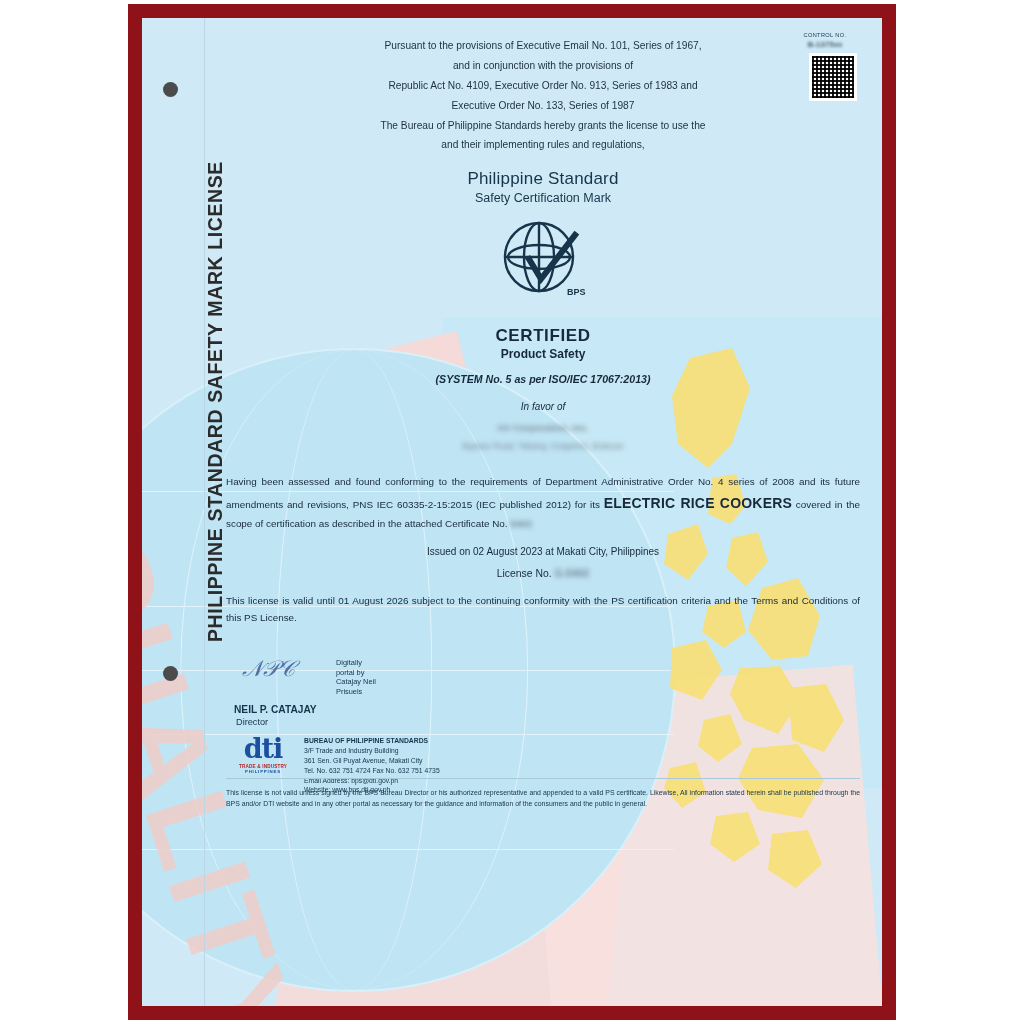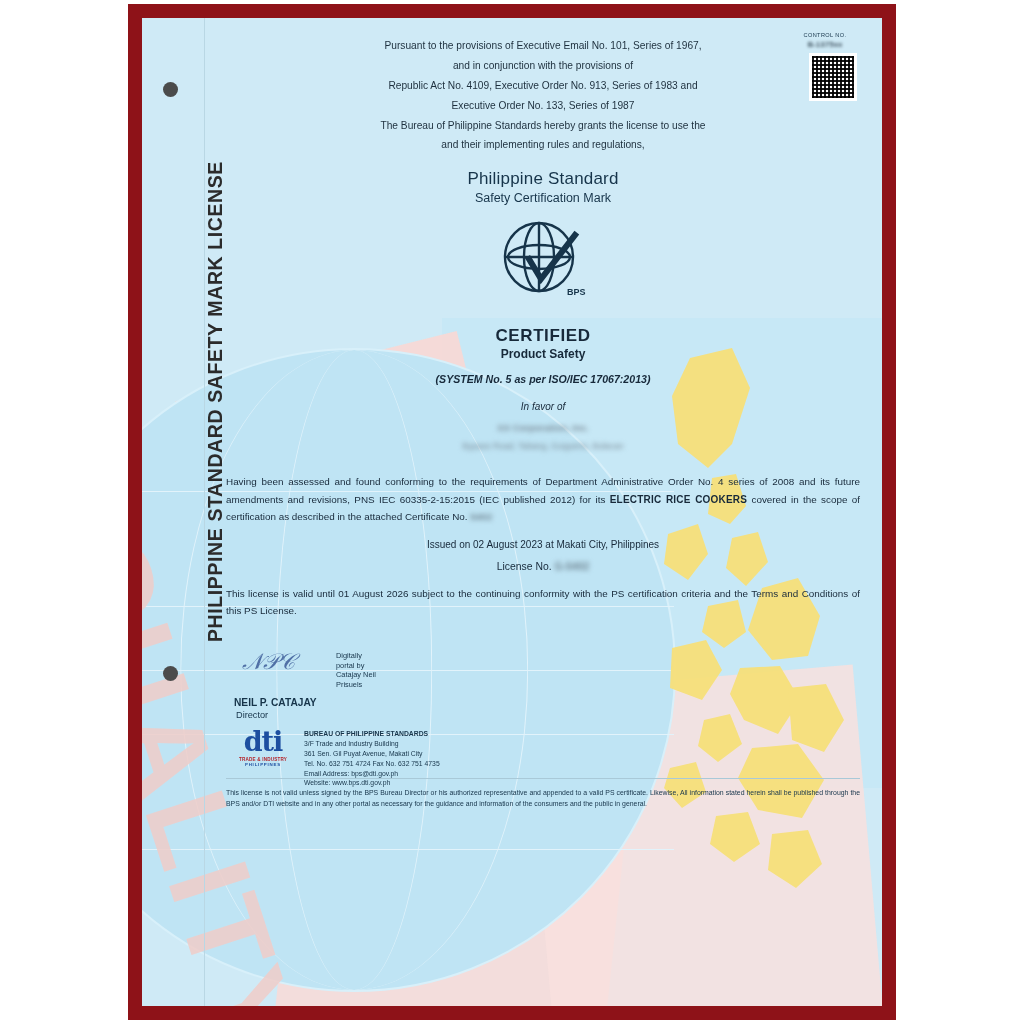--- a/index.html
+++ b/index.html
@@ -225,21 +225,21 @@
   }
   .blurline.small { font-size: 8.6px; font-weight: normal; margin-top: 8px; }
 
   .assessed {
     margin-top: 22px;
     font-size: 9.9px;
     line-height: 1.75;
     text-align: justify;
   }
   .rice {
-    font-size: 10px;
+    font-size: 14px;
     font-weight: bold;
     letter-spacing: .2px;
   }
   .blur-inline {
     filter: blur(2.4px);
     color: #6e8390;
     font-weight: bold;
   }
   .issued {
     margin-top: 13px;

